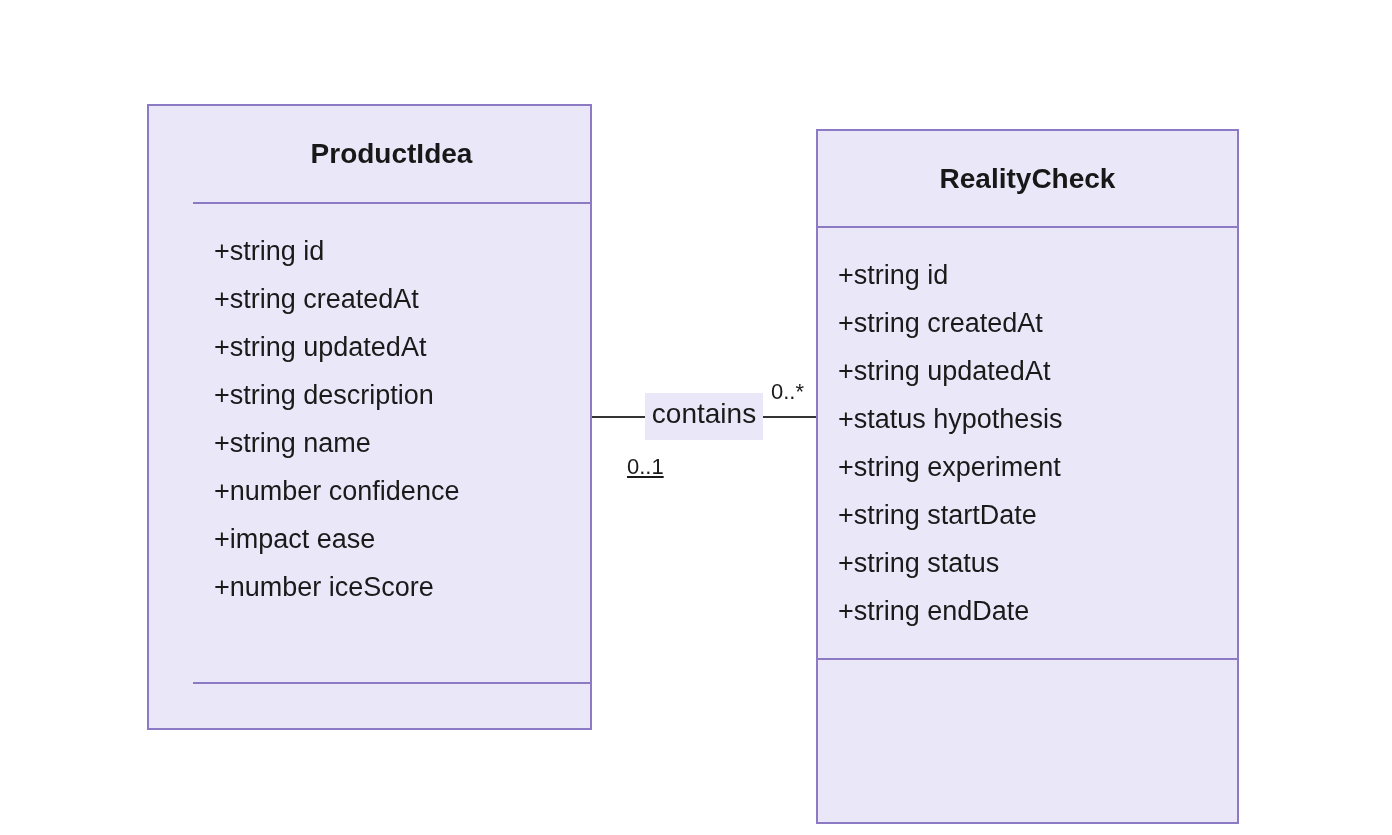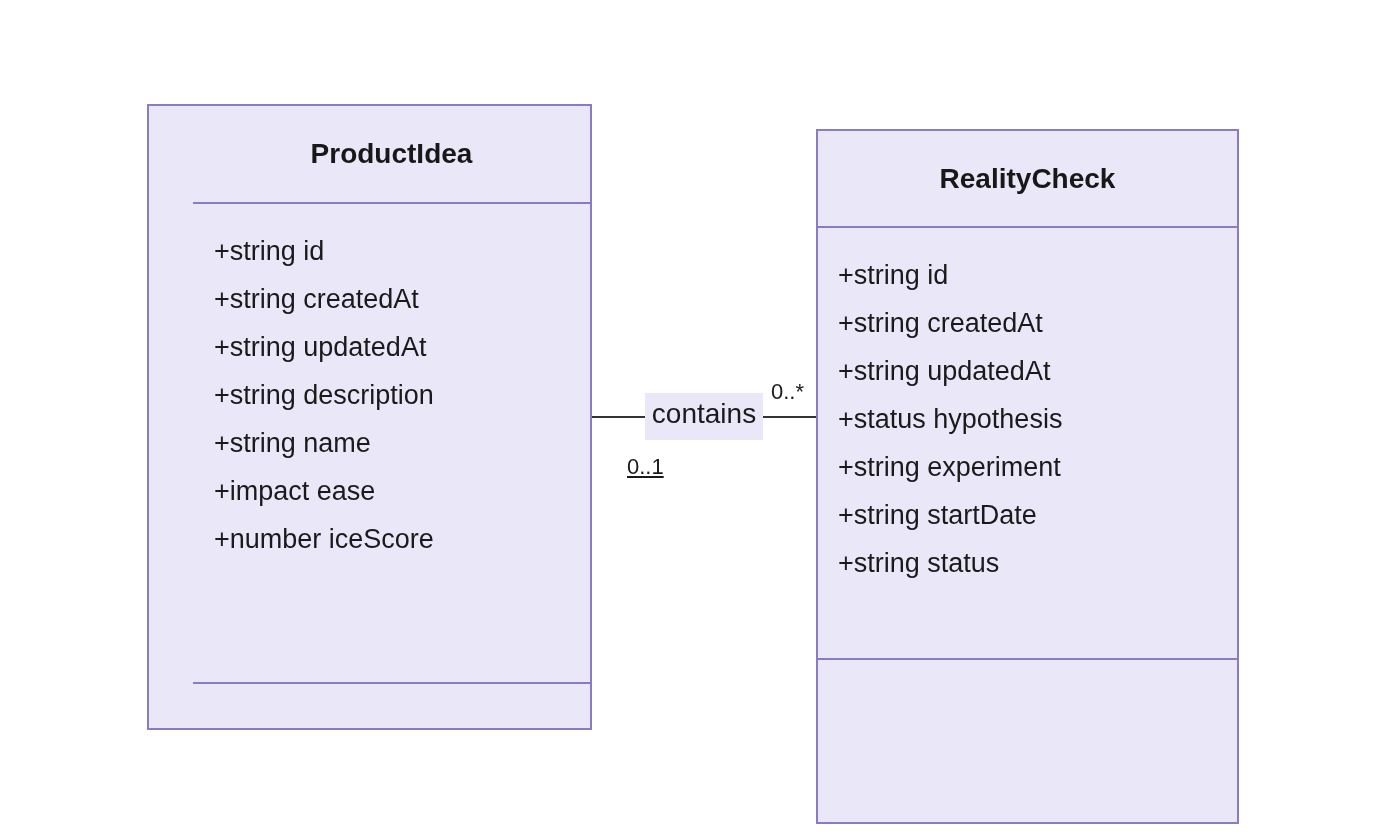--- a/index.html
+++ b/index.html
@@ -90,36 +90,38 @@
 <div class="canvas">
 
   <div class="class-box left">
     <div class="class-header">ProductIdea</div>
     <div class="class-attrs">
       <div class="attr-row">+string id</div>
       <div class="attr-row">+string createdAt</div>
       <div class="attr-row">+string updatedAt</div>
       <div class="attr-row">+string description</div>
       <div class="attr-row">+string name</div>
+      <div class="attr-row">+number confidence</div>
       <div class="attr-row">+impact ease</div>
       <div class="attr-row">+number iceScore</div>
     </div>
     <div class="class-methods"></div>
   </div>
 
   <div class="class-box right">
     <div class="class-header">RealityCheck</div>
     <div class="class-attrs">
       <div class="attr-row">+string id</div>
       <div class="attr-row">+string createdAt</div>
       <div class="attr-row">+string updatedAt</div>
       <div class="attr-row">+status hypothesis</div>
       <div class="attr-row">+string experiment</div>
       <div class="attr-row">+string startDate</div>
       <div class="attr-row">+string status</div>
+      <div class="attr-row">+string endDate</div>
     </div>
     <div class="class-methods"></div>
   </div>
 
   <div class="relation-line"></div>
   <div class="relation-label-wrap">
     <span class="relation-label">contains</span>
   </div>
   <span class="cardinality target">0..*</span>
   <span class="cardinality source">0..1</span>

